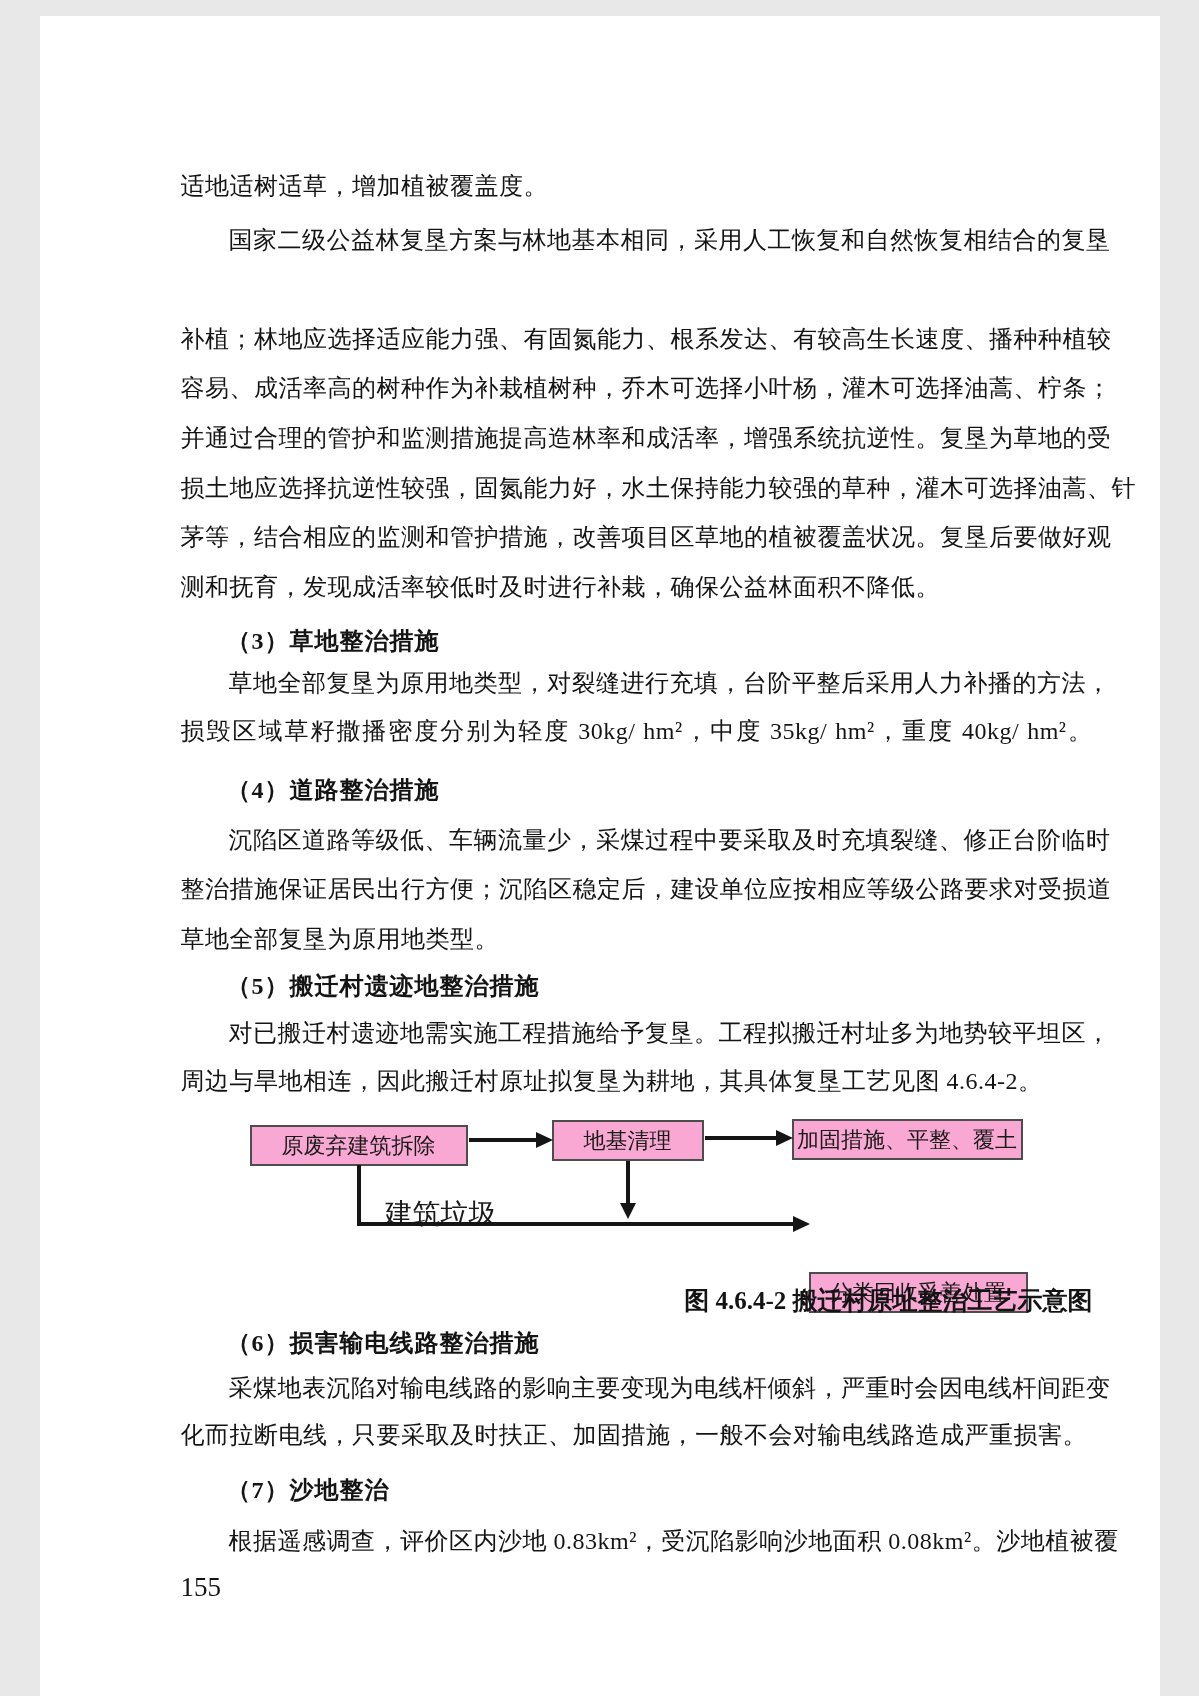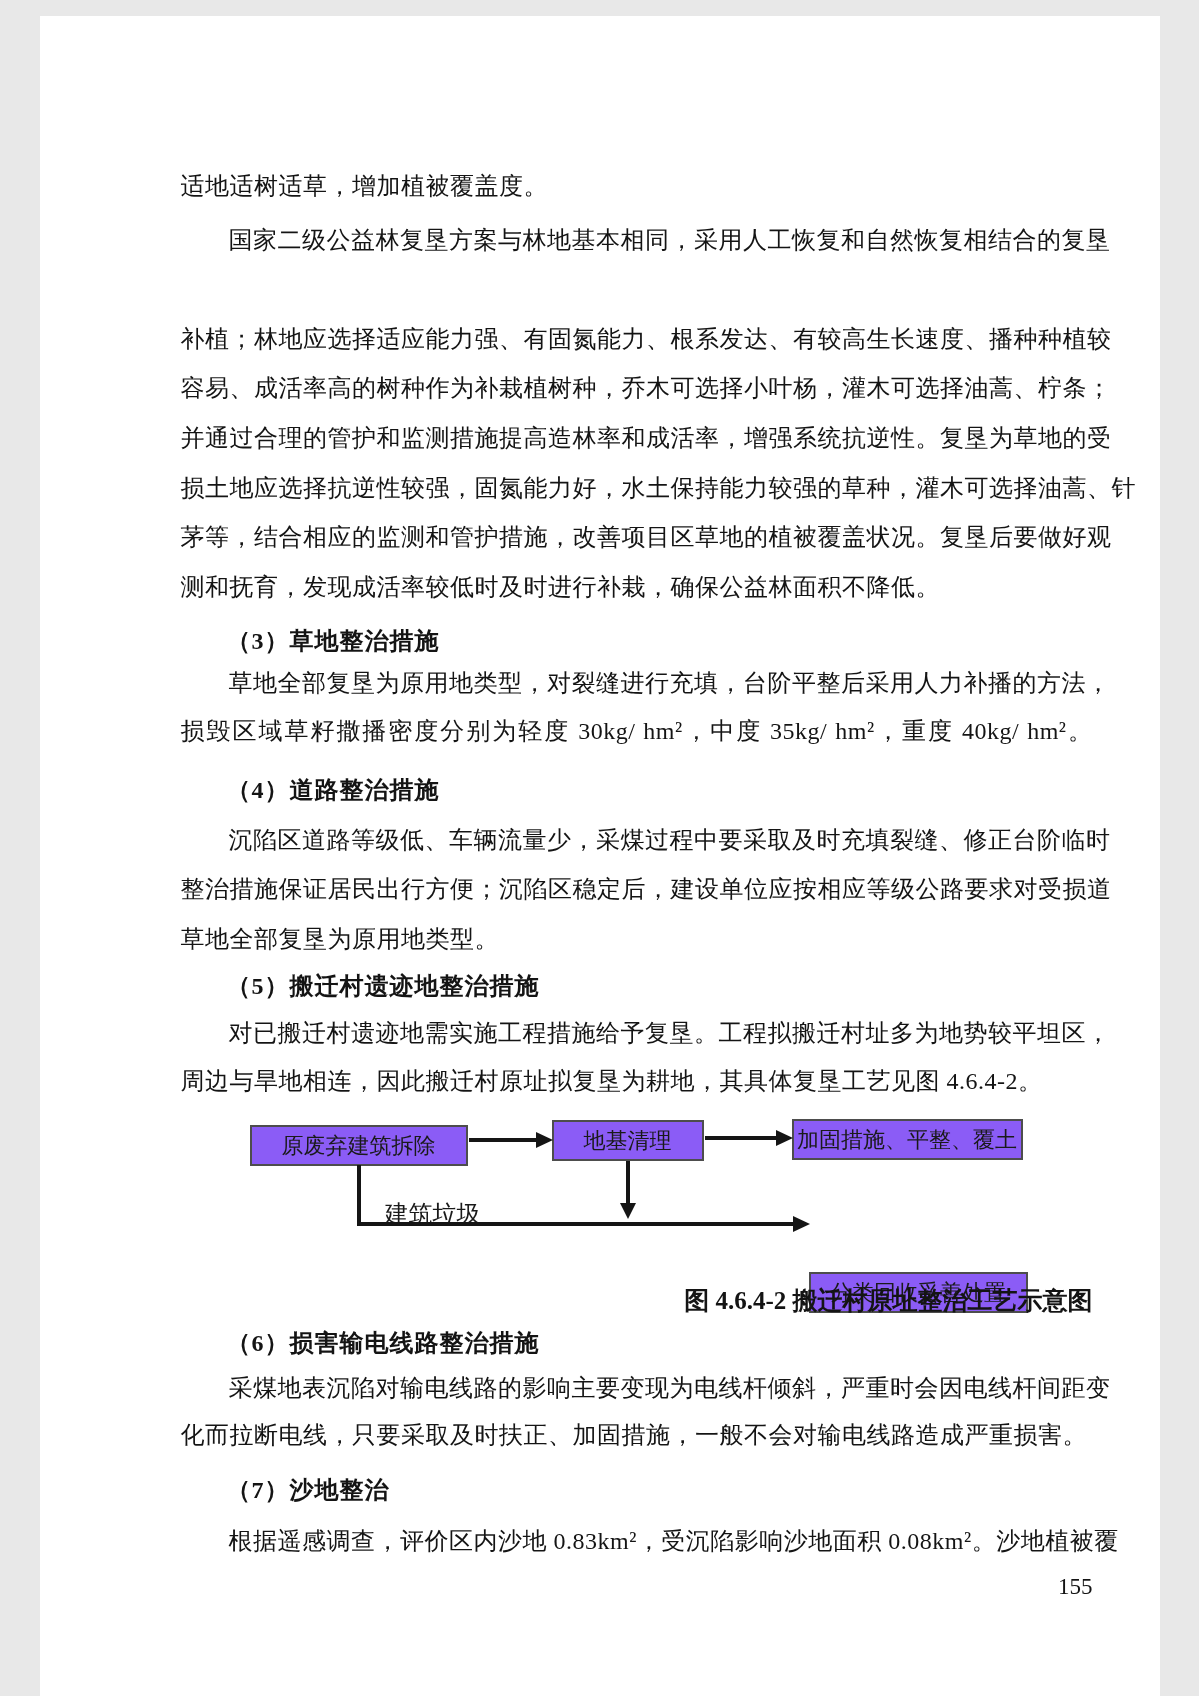--- a/index.html
+++ b/index.html
@@ -23,36 +23,36 @@
   .j{ text-align:justify; text-align-last:justify; text-justify:inter-character; }
   .ind{ text-indent:48px; }
   .hd{ font-weight:bold; text-indent:46px; letter-spacing:1px; }
   .caption{
     position:absolute;left:141px;width:912px;
     text-align:right;font-weight:bold;
     font-size:25px;line-height:34px;white-space:nowrap;
   }
   .pagenum{
     position:absolute;left:141px;width:912px;
-    text-align:right;font-size:23px;line-height:30px;
+    text-align:left;font-size:27px;line-height:30px;
   }
   
   .fbox{
     position:absolute;
     box-sizing:border-box;
     border:2px solid #4d4d4d;
     display:flex;align-items:center;justify-content:center;
     font-size:22px;
-    background:#8b5cf6;
+    background:#f9a8d4;
     white-space:nowrap;
     color:#1a1a1a;
   }
   .edge-label{
     position:absolute;
-    font-size:24px;line-height:24px;
+    font-size:28px;line-height:24px;
     color:#1a1a1a;white-space:nowrap;
   }
   .connectors{position:absolute;left:0;top:1090px;}
 </style>
 </head>
 <body>
 
 <div class="page">
 
   <div class="ln" style="top:153px">适地适树适草，增加植被覆盖度。</div>

